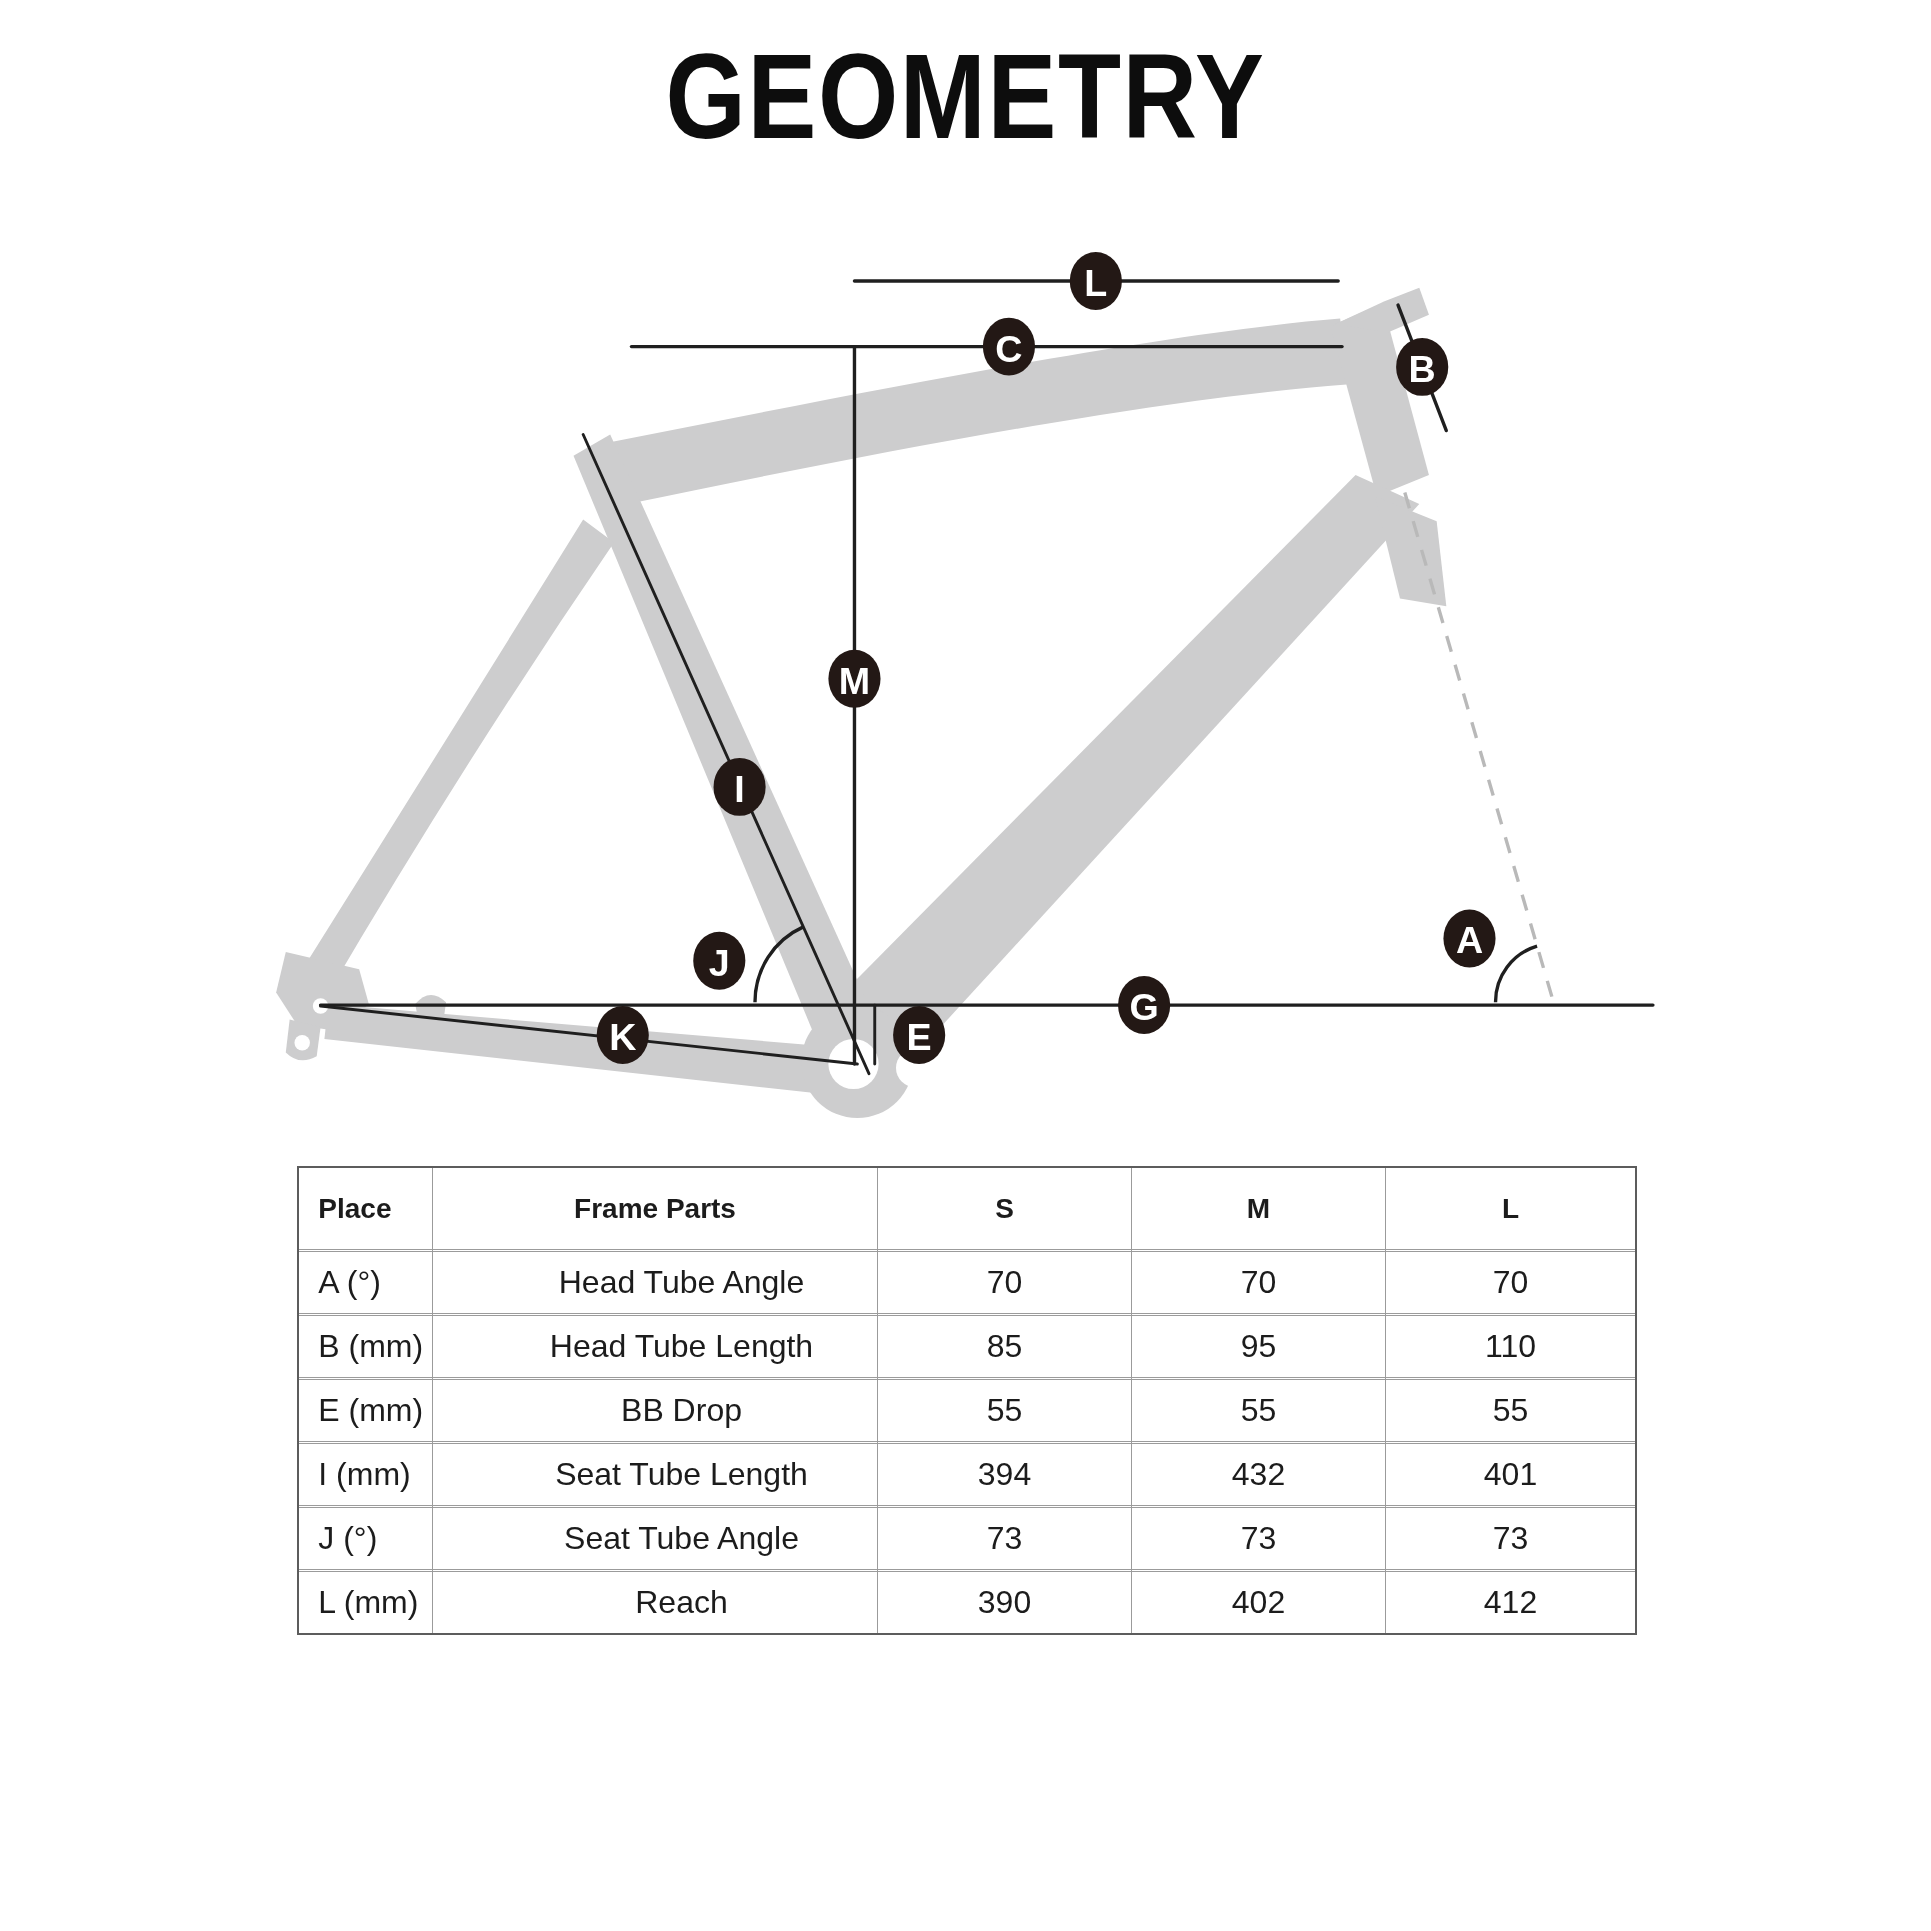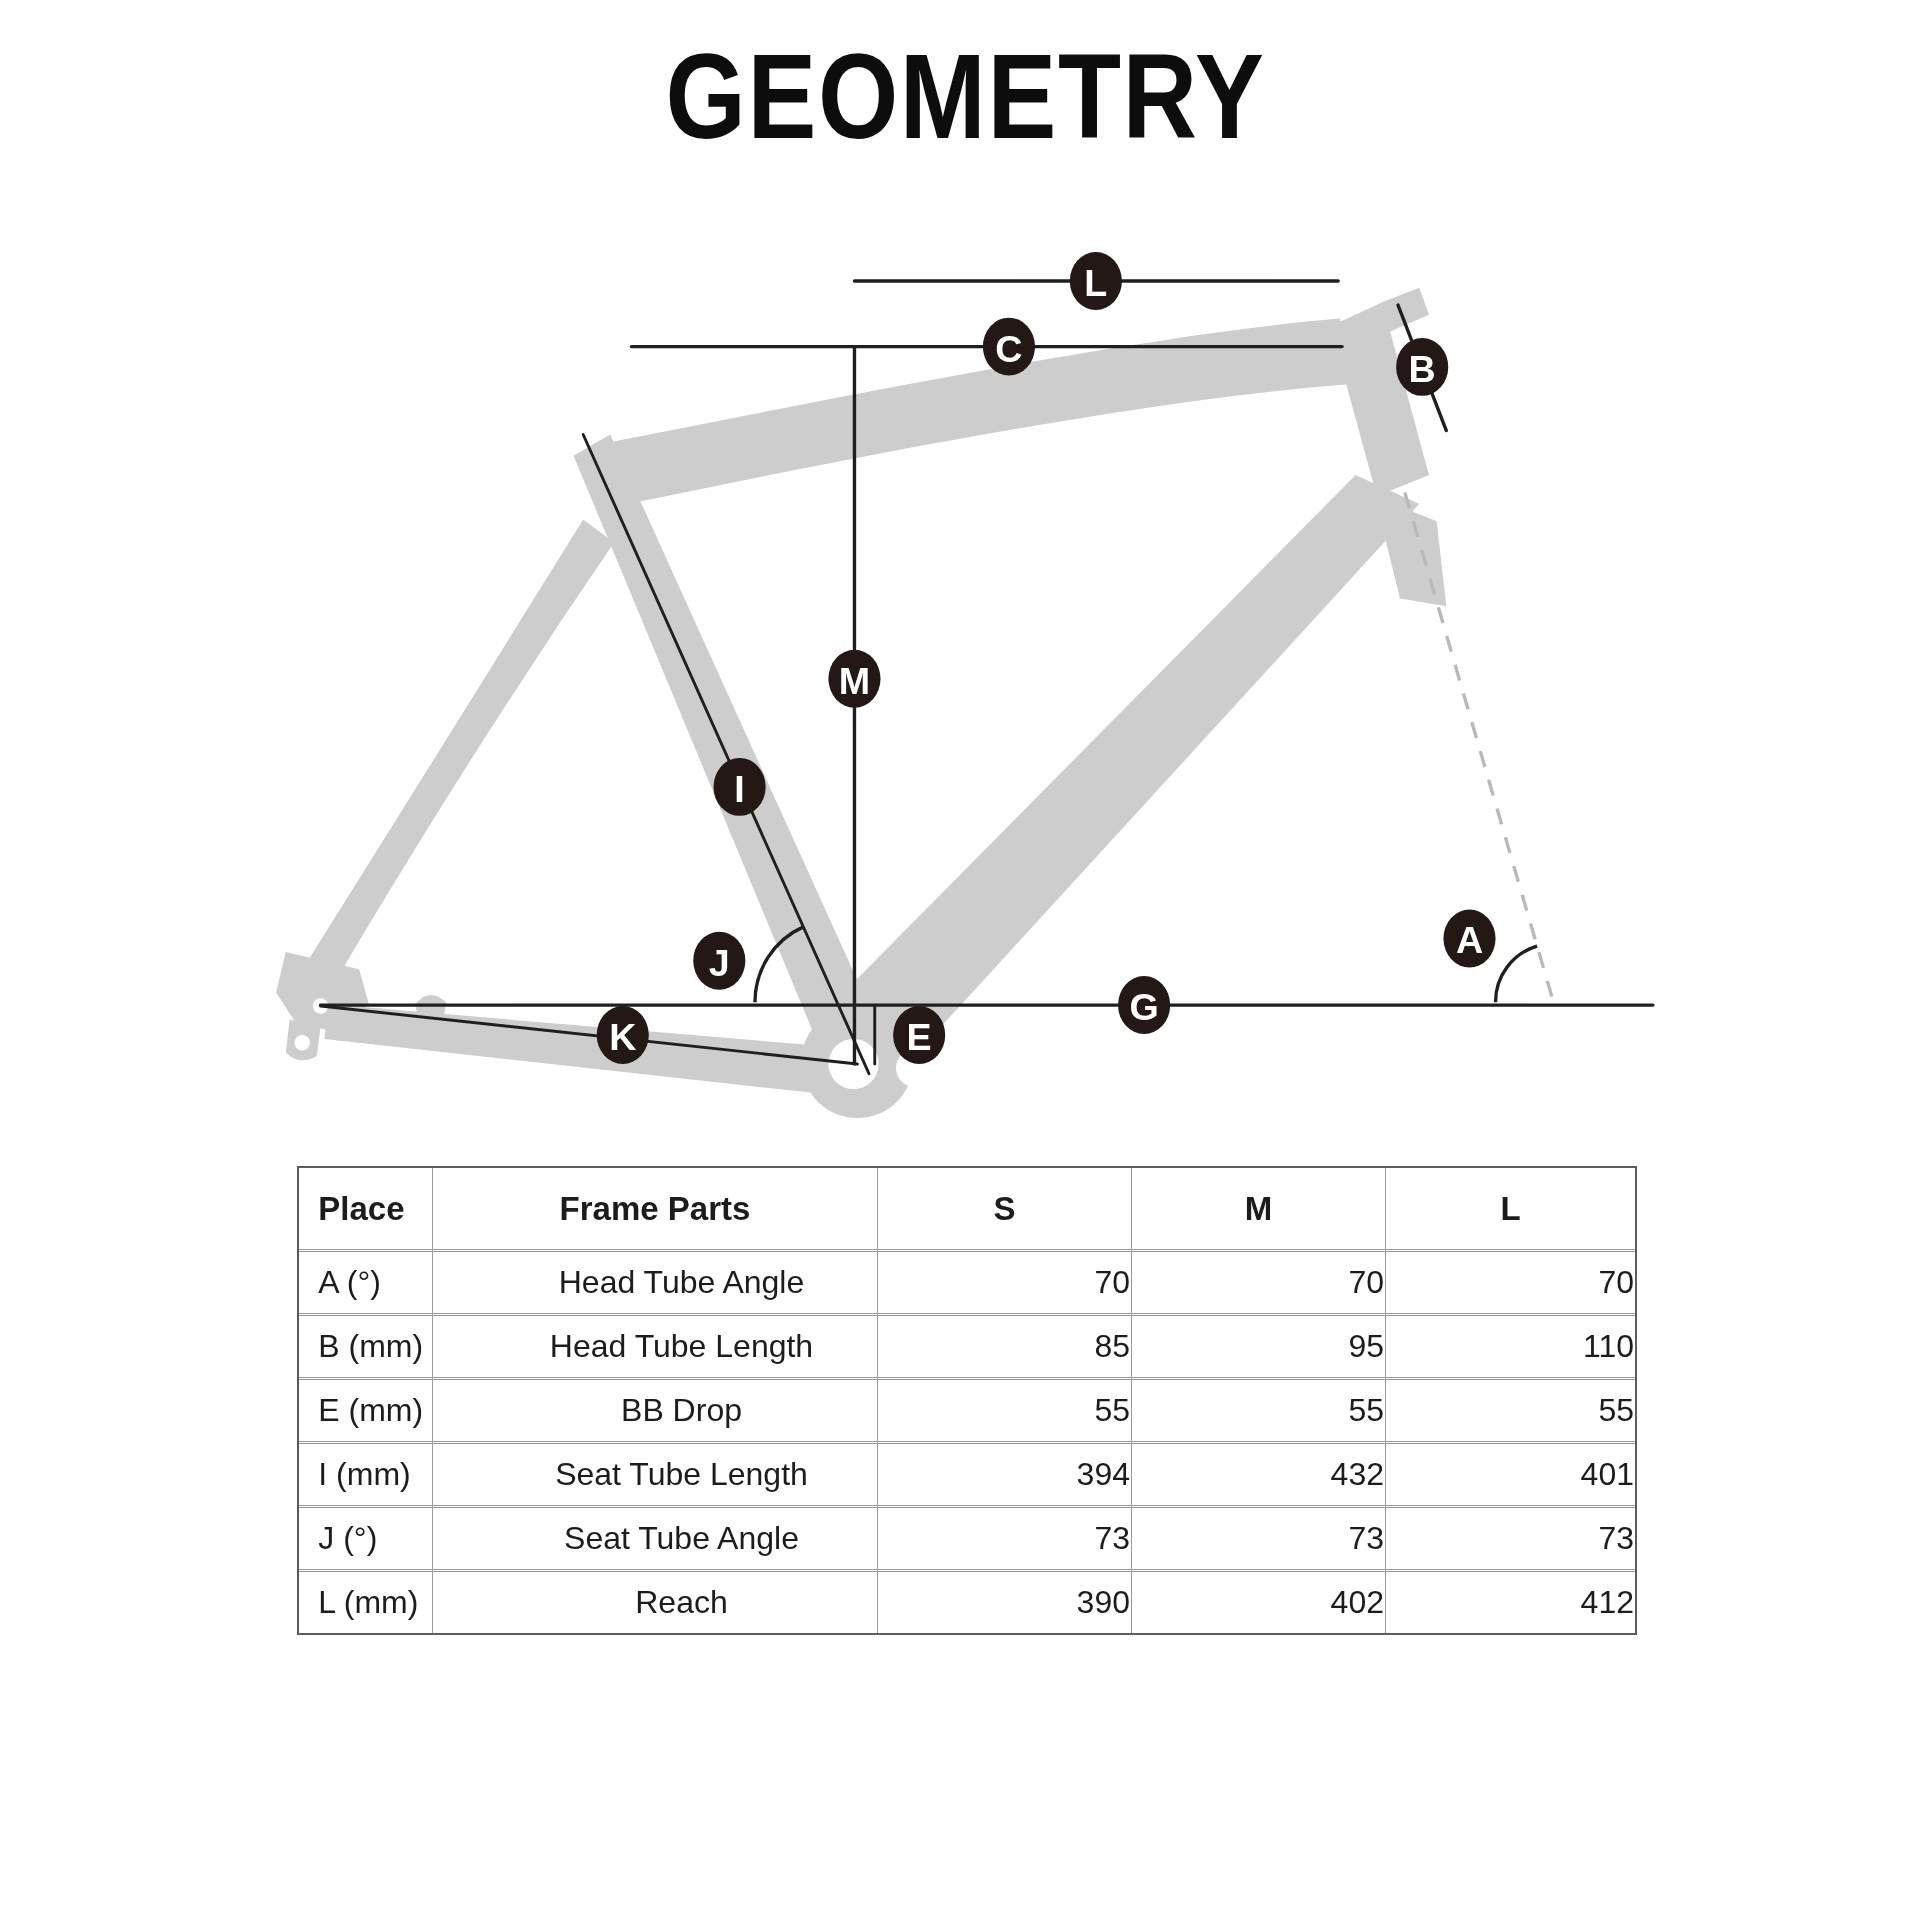--- a/index.html
+++ b/index.html
@@ -22,22 +22,22 @@
   .lbl-ellipse{stroke:none;}
   .lbl-text{font-family:"Liberation Sans",sans-serif;font-weight:bold;font-size:39px;
             text-anchor:middle;dominant-baseline:central;}
 
   
   table.geo{position:absolute;left:297px;top:1166px;width:1336px;
             border-collapse:separate;border-spacing:0;table-layout:fixed;
             border:2.9px solid #5c5c5c;background:#fff;}
   table.geo th,table.geo td{border-right:1.9px solid #9b9b9b;border-bottom:3.9px double #9b9b9b;
             font-size:32px;color:#1c1c1c;overflow:hidden;white-space:nowrap;}
-  table.geo th{height:79px;font-weight:bold;font-size:33px;text-align:center;vertical-align:middle;}
-  table.geo td{height:59px;text-align:right;vertical-align:middle;font-weight:normal;}
+  table.geo th{height:79px;font-weight:bold;font-size:28px;text-align:center;vertical-align:middle;}
+  table.geo td{height:59px;text-align:center;vertical-align:middle;font-weight:normal;}
   table.geo th:first-child{text-align:left;padding-left:19.3px;}
   table.geo td:first-child{text-align:left;padding-left:19.3px;}
   table.geo td:nth-child(2){text-align:center;padding-left:54px;}
   table.geo th:last-child,table.geo td:last-child{border-right:none;}
   table.geo tr:last-child td{border-bottom:none;}
 </style>
 </head>
 <body>
 
 <div class="page">

